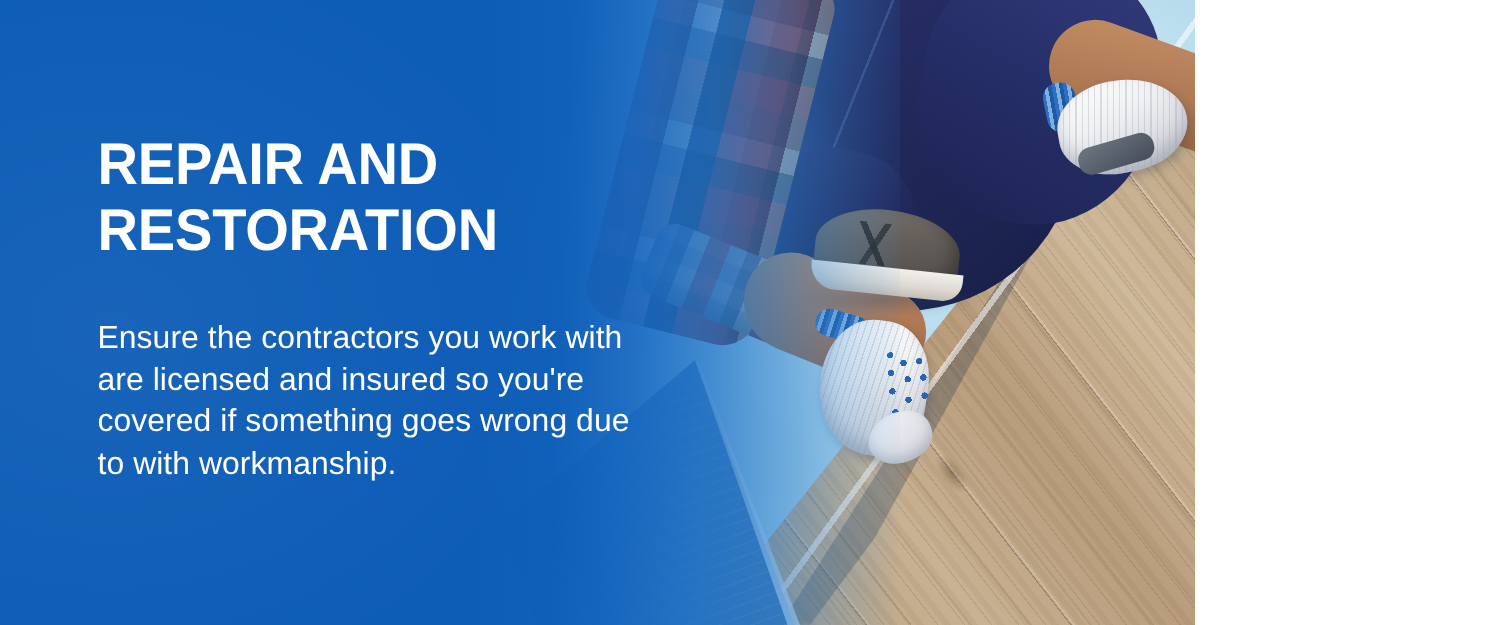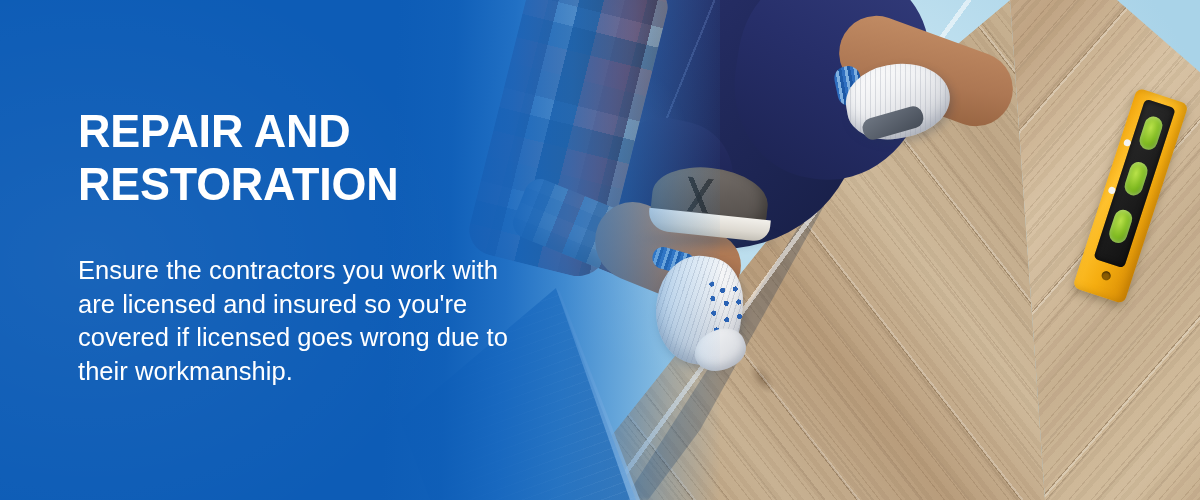--- a/index.html
+++ b/index.html
@@ -1,21 +1,21 @@
 <!DOCTYPE html>
 <html><head>
 <meta charset="utf-8">
 <title>Repair and Restoration Banner</title>
 <style>
   html,body{margin:0;padding:0;background:#fff;}
   *{box-sizing:border-box;}
 
   .banner{
     position:relative;
-    width:1200px;height:500px;
+    width:956px;height:500px;
     overflow:hidden;
     font-family:"Liberation Sans", sans-serif;
     background:#15803d;
   }
 
   
   .photo{position:absolute;inset:0;overflow:hidden;}
 
   
   .underlay{
@@ -409,16 +409,16 @@
   </div>
 
   <div class="overlay"></div>
   <div class="overlay-soft"></div>
 
   <div class="content">
     <h1 class="headline">
       <span class="hl-line">Repair and</span>
       <span class="hl-line">Restoration</span>
     </h1>
-    <p class="body-copy">Ensure the contractors you work with are licensed and insured so you're covered if licensed goes wrong due to their workmanship.</p>
+    <p class="body-copy">Ensure the contractors you work with are licensed and insured so you're covered if something goes wrong due to with workmanship.</p>
   </div>
 
 </div>
 
 </body></html>

